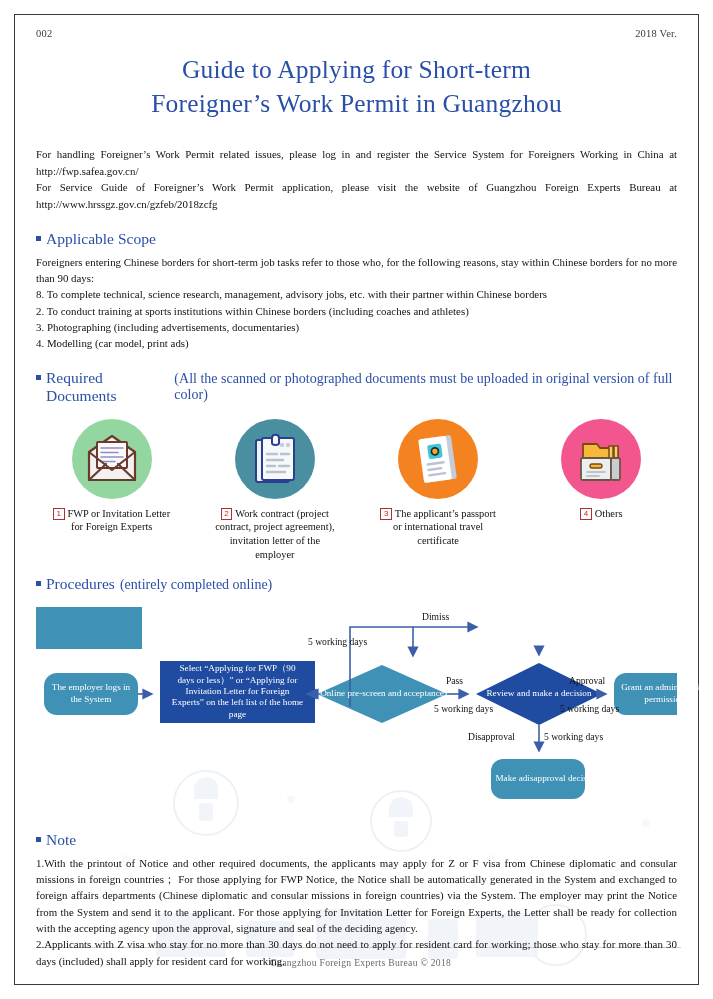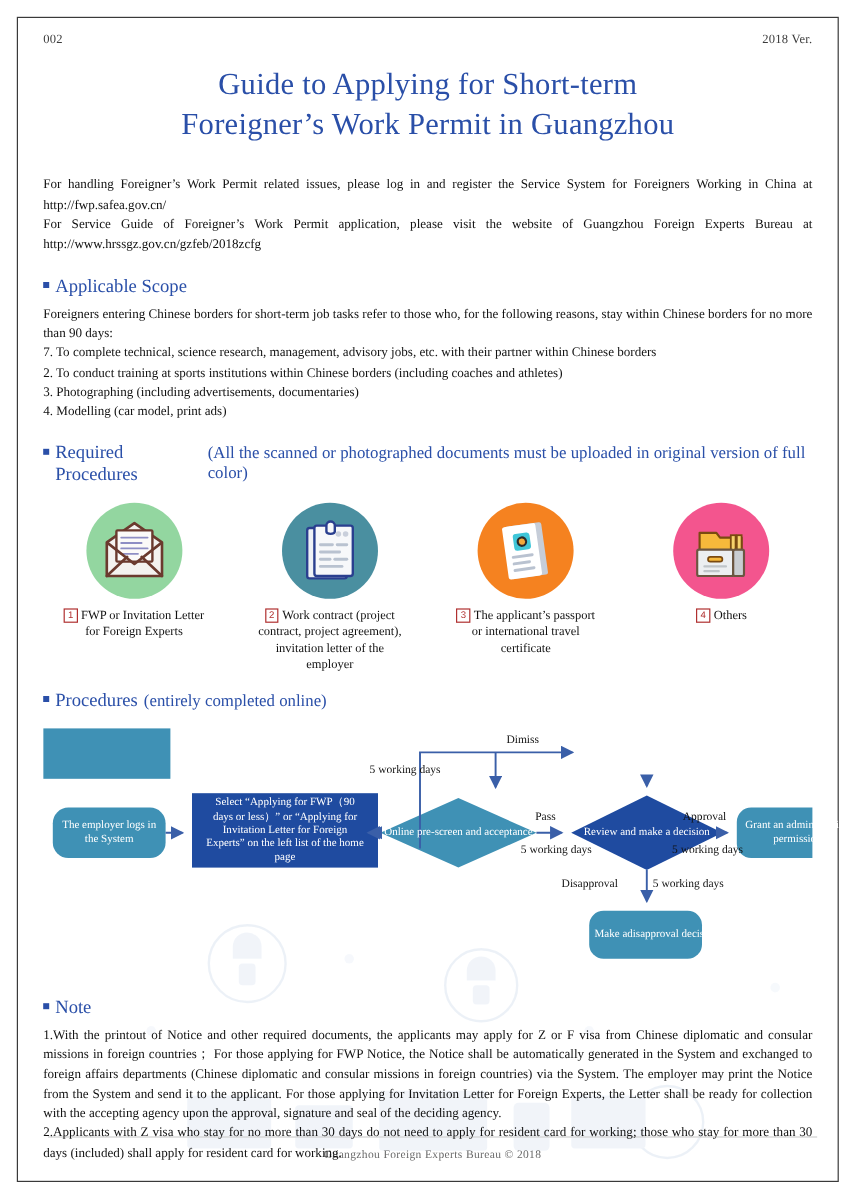--- a/index.html
+++ b/index.html
@@ -231,29 +231,29 @@
       <p>For handling Foreigner’s Work Permit related issues, please log in and register the Service System for Foreigners Working in China at http://fwp.safea.gov.cn/</p>
       <p>For Service Guide of Foreigner’s Work Permit application, please visit the website of Guangzhou Foreign Experts Bureau at http://www.hrssgz.gov.cn/gzfeb/2018zcfg</p>
     </div>
 
     <div class="sec-head">
       <span class="bullet"></span>
       <span>Applicable Scope</span>
     </div>
     <div class="scope-body">
       <p>Foreigners entering Chinese borders for short-term job tasks refer to those who, for the following reasons, stay within Chinese borders for no more than 90 days:</p>
-      <p>7. To complete technical, science research, management, advisory jobs, etc. with their partner within Chinese borders</p>
+      <p>8. To complete technical, science research, management, advisory jobs, etc. with their partner within Chinese borders</p>
       <p>2. To conduct training at sports institutions within Chinese borders (including coaches and athletes)</p>
       <p>3. Photographing (including advertisements, documentaries)</p>
       <p>4. Modelling (car model, print ads)</p>
     </div>
 
     <div class="sec-head">
       <span class="bullet"></span>
-      <span>Required Procedures</span>
+      <span>Required Documents</span>
       <span class="sub">(All the scanned or photographed documents must be uploaded in original version of full color)</span>
     </div>
 
     <div class="docs-row">
 
       <div class="doc-col">
         <div class="doc-circle" style="background:#93d6a0;">
           <svg width="60" height="58" viewBox="0 0 60 58">
             <path d="M7 22 L30 6 L53 22 L53 50 L7 50 Z" fill="#f4f2ef" stroke="#6b3a2e" stroke-width="2.2" stroke-linejoin="round"></path>
             <rect x="15" y="12" width="30" height="26" rx="1" fill="#fbfaf8" stroke="#6b3a2e" stroke-width="2"></rect>

